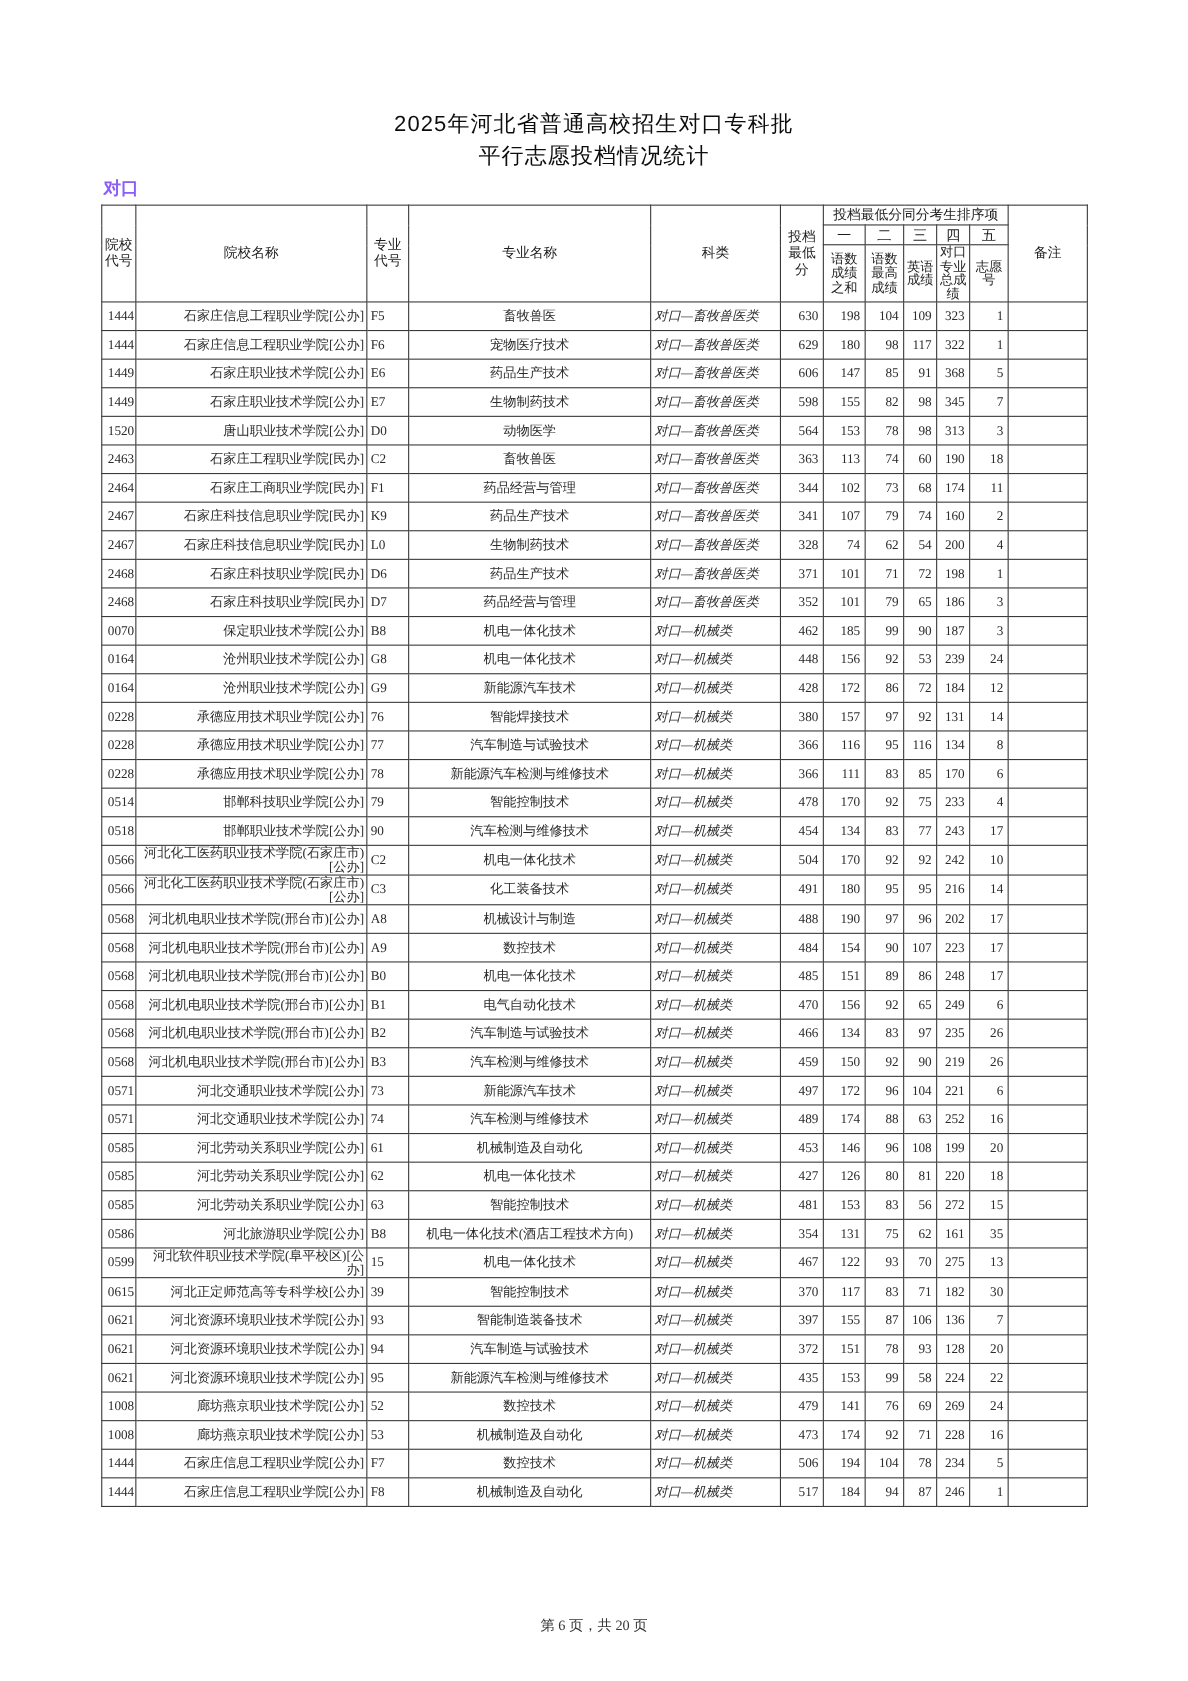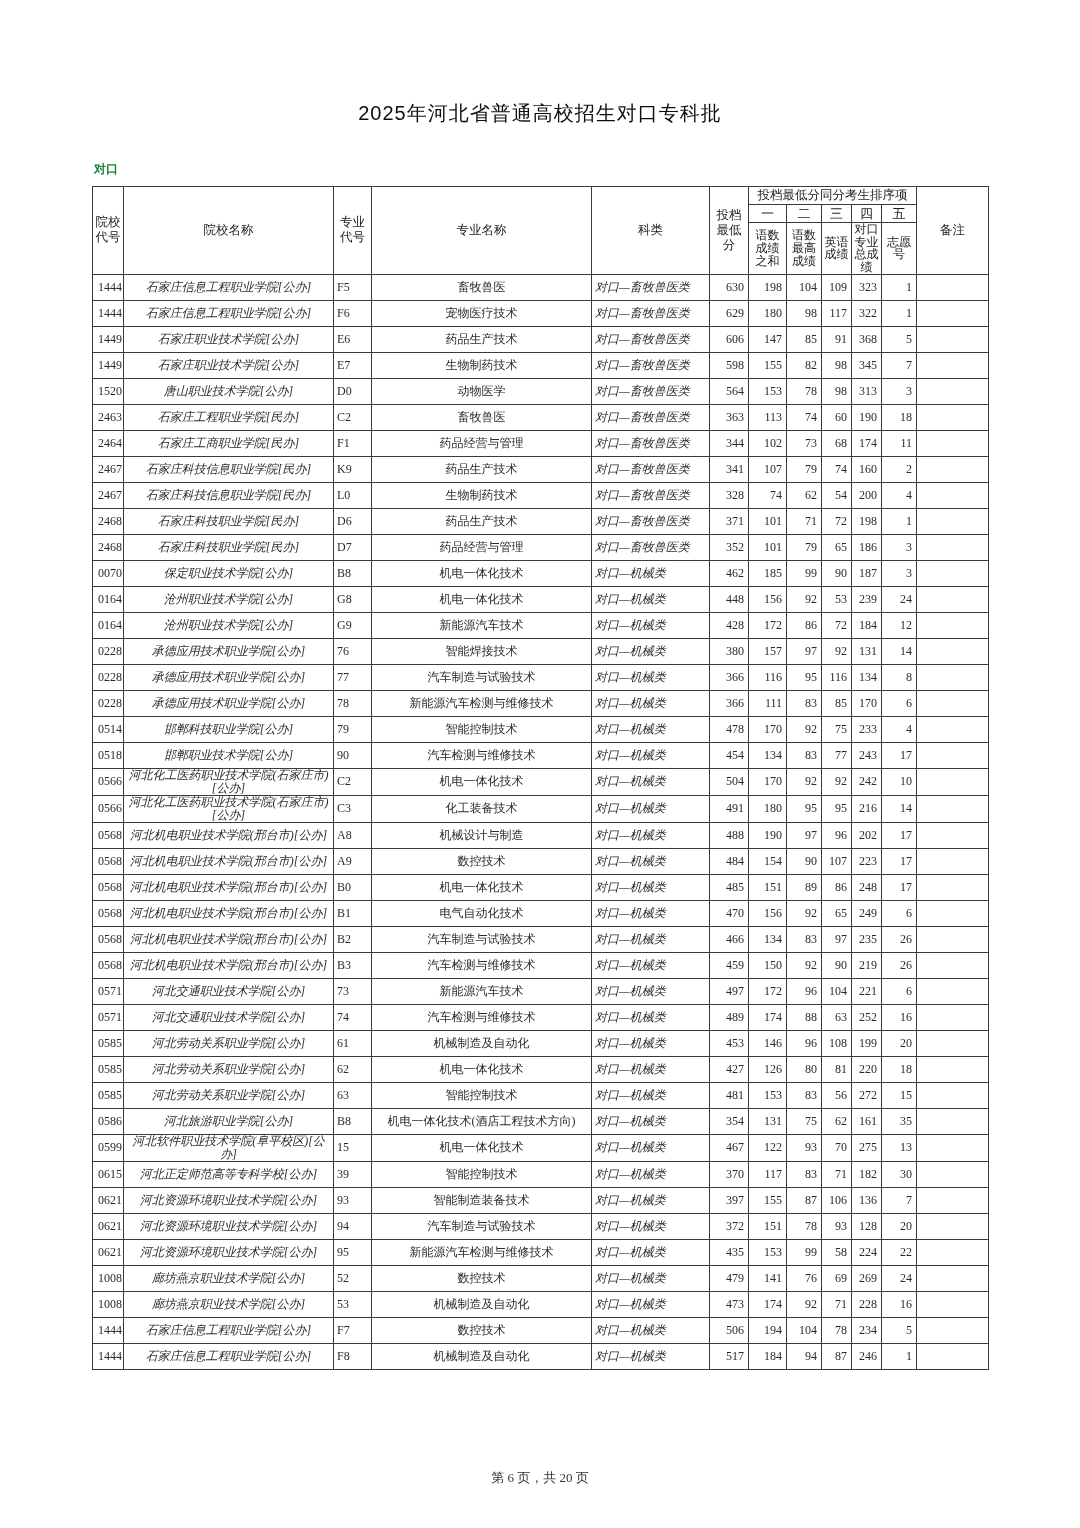--- a/index.html
+++ b/index.html
@@ -9,21 +9,21 @@
     font-family:"Liberation Sans","DejaVu Sans",sans-serif;
     color:#222;
   }
   .title-block {
     position:absolute; top:99px; left:0; width:1080px;
     text-align:center; font-weight:normal; font-size:20px;
     line-height:29px; color:#0d0d0d; letter-spacing:1px;
   }
   .section-label {
     position:absolute; left:94px; top:161px;
-    font-size:12px; font-weight:bold; color:#15803d;
+    font-size:16px; font-weight:bold; color:#8b5cf6;
   }
   table.stat-table {
     position:absolute; left:92px; top:186px; width:896px;
     border-collapse:collapse; table-layout:fixed;
   }
   .stat-table th, .stat-table td {
     border:1px solid #3a3a3a; overflow:hidden;
   }
   .stat-table th {
     font-weight:normal; text-align:center; vertical-align:middle;
@@ -32,37 +32,38 @@
   }
   thead tr.r1 th { height:18px; font-size:12.5px; }
   thead tr.r2 th { height:18px; font-size:13px; }
   thead tr.r3 th { height:51px; font-size:12px; line-height:12.7px; }
   .stat-table td {
     font-family:"Liberation Serif","DejaVu Serif",serif;
     font-size:12px; color:#2b2b2b; vertical-align:middle;
     height:26px; padding:0 2px;
   }
   td.code  { line-height:13px; word-break:break-all; padding:0 1px; text-align:right; }
-  td.name  { line-height:13px; word-break:break-all; text-align:center; padding:0 2px;font-style:italic; }
+  td.name  { line-height:13px; word-break:break-all; text-align:right; padding:0 2px; }
   td.mcode { text-align:left; padding:0 3px; }
   td.mname { line-height:13px; word-break:break-all; text-align:center; padding:0 3px; }
   td.cat   { text-align:left; padding:0 3px;font-style:italic; }
   td.num   { text-align:right; padding:0 4px 0 0; }
   td.remark{ }
   .footer {
     position:absolute; top:1469px; left:0; width:1080px;
     text-align:center; font-size:13px; color:#333;
     font-family:"Liberation Serif","DejaVu Serif",serif;
   }
 </style>
 </head>
 <body>
 
 <div class="title-block">
   <div>2025年河北省普通高校招生对口专科批</div>
+  <div>平行志愿投档情况统计</div>
 </div>
 
 <div class="section-label">对口</div>
 
 <table class="stat-table">
   <colgroup>
     <col style="width:31px">
       <col style="width:210px">
       <col style="width:38px">
     <col style="width:220px">

